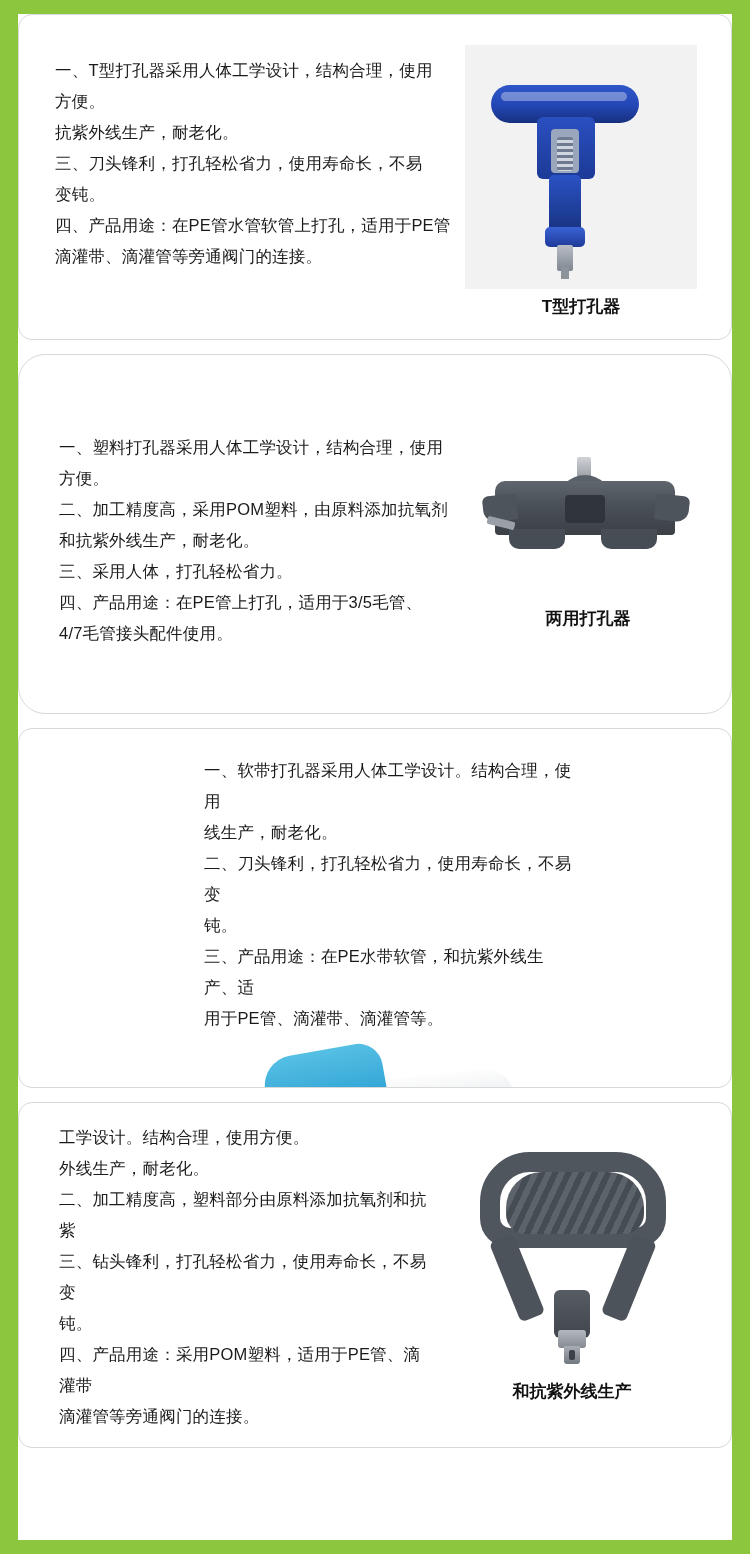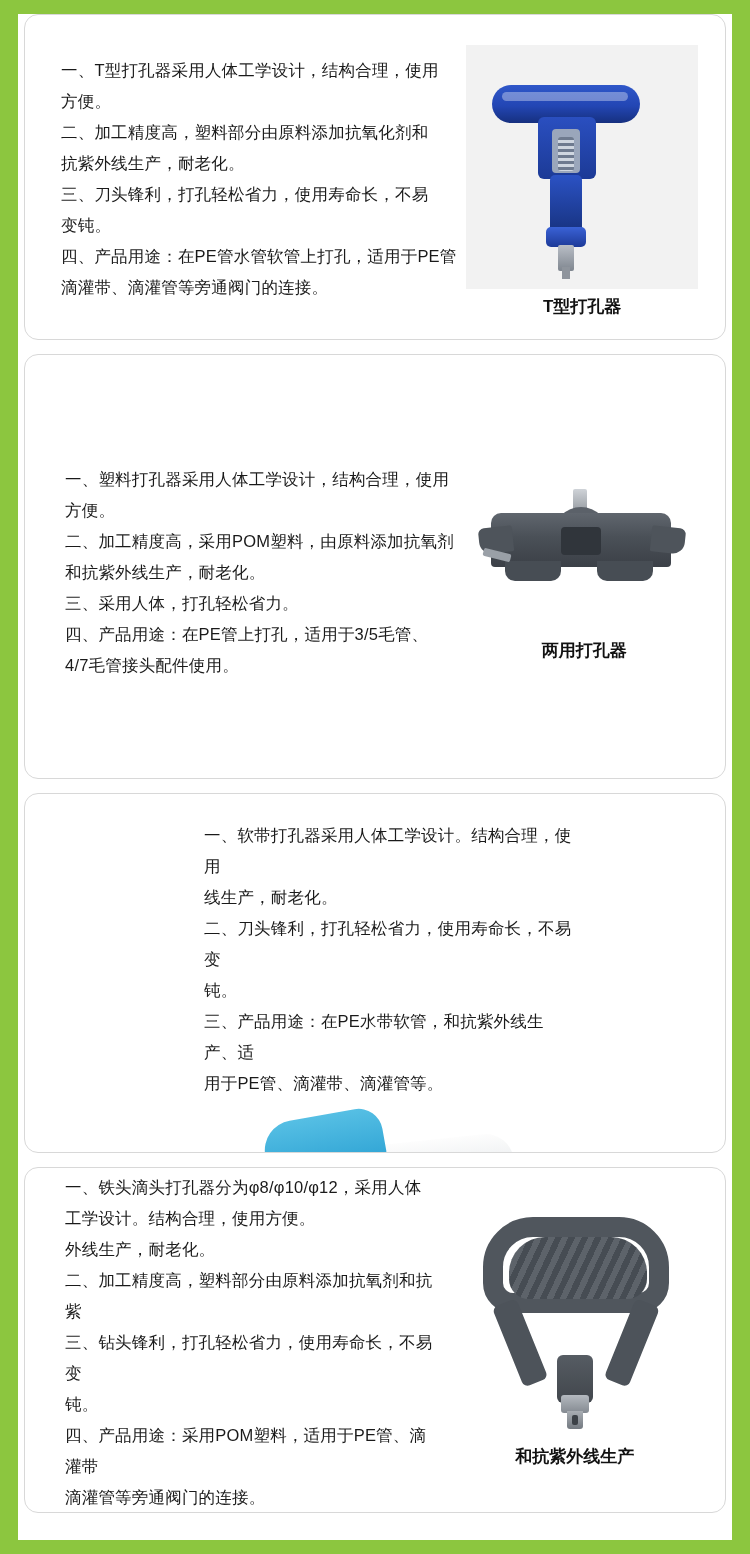--- a/index.html
+++ b/index.html
@@ -12,21 +12,21 @@
     background: #7ac143;
     font-family: "Liberation Sans", sans-serif;
     overflow: hidden;
   }
   .page {
     position: relative;
     width: 750px;
     height: 1554px;
     background: linear-gradient(to right, #8cc63f 0px, #8cc63f 18px, #ffffff 18px, #ffffff 732px, #8cc63f 732px, #8cc63f 750px);
     box-sizing: border-box;
-    padding: 0 24px;
+    padding: 0 18px;
   }
   .page:before {
     content: "";
     position: absolute;
     left: 0; top: 0; right: 0;
     height: 14px;
     background: #8cc63f;
   }
   .page:after {
     content: "";
@@ -142,21 +142,21 @@
     background: linear-gradient(180deg,#b9bec6,#7f868f);
     border-radius: 2px;
   }
   .t-tip2 {
     position: absolute; left: 96px; top: 222px;
     width: 8px; height: 12px;
     background: #8e949c;
   }
 
   
-  #card2 { height: 425px; }
+  #card2 { height: 360px; border-radius: 27px; }
   #card2 .card-body { padding: 30px 18px 18px 40px; }
   #card2 .text-col { width: 404px; }
   #card2 .img-col { width: 250px; }
   .photo-dual {
     width: 230px; height: 150px;
     position: relative;
   }
   .d-top {
     position: absolute; left: 104px; top: 6px;
     width: 14px; height: 26px;
@@ -347,21 +347,20 @@
 <body>
 
 <div class="page">
   <div class="inner">
 
     <div class="card" id="card1">
       <div class="card-body">
         <div class="text-col">
           <p>一、T型打孔器采用人体工学设计，结构合理，使用</p>
           <p>方便。</p>
-          <p>二、加工精度高，塑料部分由原料添加抗氧化剂和</p>
           <p>抗紫外线生产，耐老化。</p>
           <p>三、刀头锋利，打孔轻松省力，使用寿命长，不易</p>
           <p>变钝。</p>
           <p>四、产品用途：在PE管水管软管上打孔，适用于PE管</p>
           <p>滴灌带、滴灌管等旁通阀门的连接。</p>
         </div>
         <div class="img-col">
           <div class="photo photo-t">
             <div class="t-bar"></div>
             <div class="t-bar-hl"></div>
@@ -428,21 +427,20 @@
             <div class="s-ring-in"></div>
           </div>
           <div class="caption">软带打孔器</div>
         </div>
       </div>
     </div>
 
     <div class="card" id="card4">
       <div class="card-body">
         <div class="text-col">
-          <p>一、铁头滴头打孔器分为φ8/φ10/φ12，采用人体</p>
           <p>工学设计。结构合理，使用方便。</p>
           <p>外线生产，耐老化。</p>
           <p>二、加工精度高，塑料部分由原料添加抗氧剂和抗紫</p>
           <p>三、钻头锋利，打孔轻松省力，使用寿命长，不易变</p>
           <p>钝。</p>
           <p>四、产品用途：采用POM塑料，适用于PE管、滴灌带</p>
           <p>滴灌管等旁通阀门的连接。</p>
         </div>
         <div class="img-col">
           <div class="photo photo-iron">

